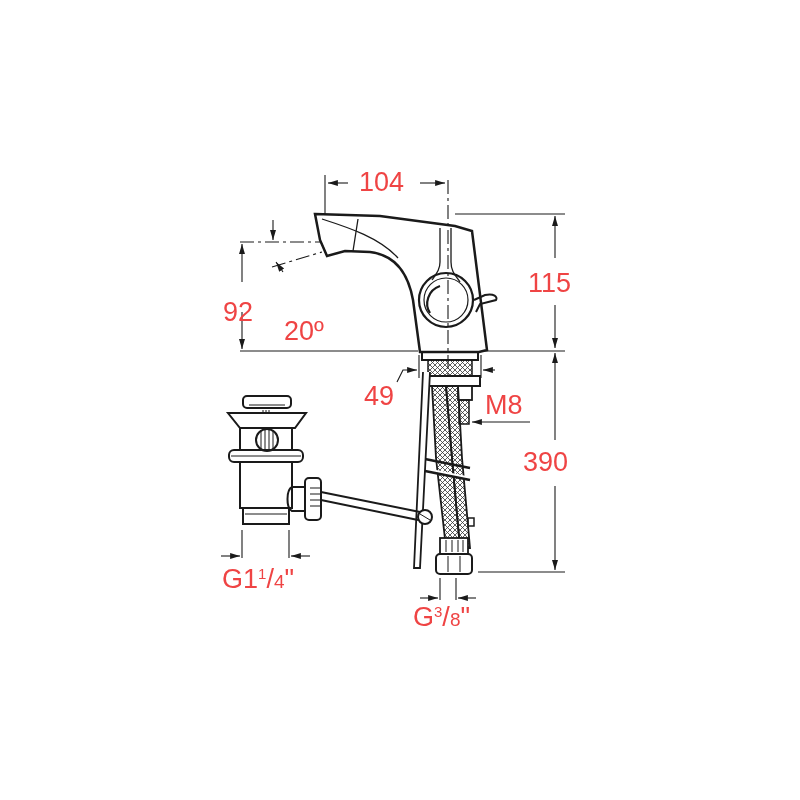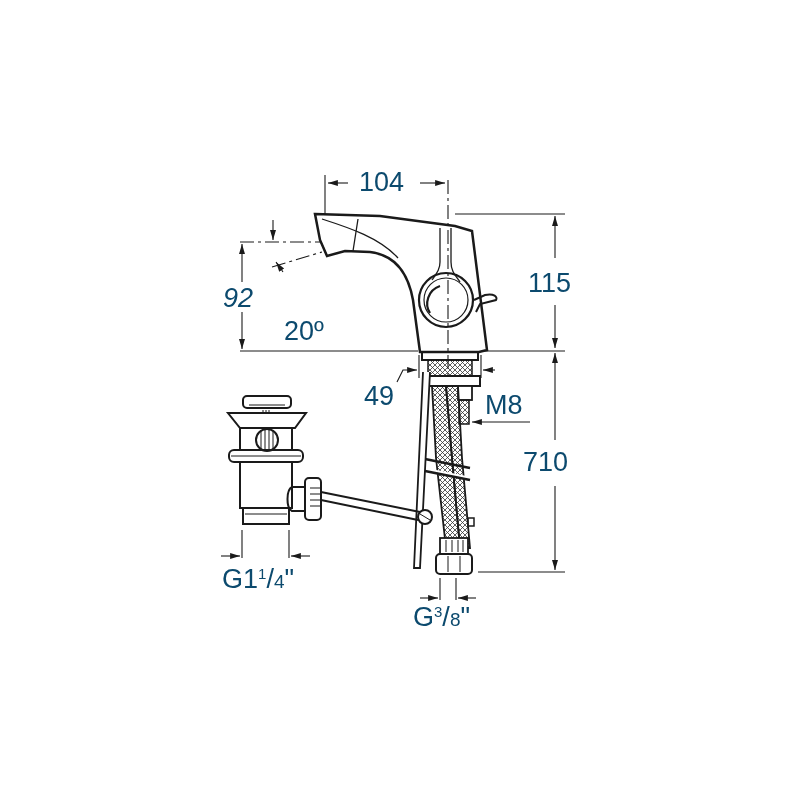--- a/index.html
+++ b/index.html
@@ -1,18 +1,18 @@
 <!DOCTYPE html>
 <html><head>
 <meta charset="utf-8">
 <style>
   html, body { margin: 0; padding: 0; background: #ffffff; }
   body { width: 800px; height: 800px; position: relative; overflow: hidden; }
   #drawing { position: absolute; left: 0; top: 0; width: 800px; height: 800px; }
-  .lbl { position: absolute; font-family: "Liberation Sans", sans-serif; color: #0c4a6e; font-size: 27px; line-height: 1; white-space: nowrap; }
+  .lbl { position: absolute; font-family: "Liberation Sans", sans-serif; color: #ef4444; font-size: 27px; line-height: 1; white-space: nowrap; }
   .sup { font-size: 15px; vertical-align: 9px; }
   .sub { font-size: 19px; }
 </style>
 </head>
 <body>
 
 <svg id="drawing" viewBox="0 0 800 800" xmlns="http://www.w3.org/2000/svg">
   <defs>
     <pattern id="mesh" width="5" height="5" patternUnits="userSpaceOnUse">
       <path d="M0 0 L5 5 M5 0 L0 5" stroke="#333" stroke-width="0.8"></path>
@@ -133,25 +133,25 @@
       <path d="M440 578 L440 600"></path>
       <path d="M456 578 L456 600"></path>
       <path d="M420 598 L438 598" marker-end="url(#arr)"></path>
       <path d="M476 598 L458 598" marker-end="url(#arr)"></path>
     </g>
   </g>
 </svg>
 
 <div class="lbl" style="left:359px; top:169px;">104</div>
 <div class="lbl" style="left:528px; top:270px;">115</div>
-<div class="lbl" style="left:223px; top:285px;font-style:italic;">92</div>
+<div class="lbl" style="left:223px; top:299px;">92</div>
 <div class="lbl" style="left:284px; top:274px;margin-top:44px;">20º</div>
 <div class="lbl" style="left:364px; top:383px;">49</div>
 <div class="lbl" style="left:485px; top:392px;text-align:right;">M8</div>
-<div class="lbl" style="left:523px; top:449px;">710</div>
+<div class="lbl" style="left:523px; top:449px;">390</div>
 
 <div class="lbl" style="left:222px; top:566px;">
   <span>G</span><span>1</span><span class="sup">1</span><span>/</span><span class="sub">4</span><span>"</span>
 </div>
 
 <div class="lbl" style="left:413px; top:604px;">
   <span>G</span><span class="sup">3</span><span>/</span><span class="sub">8</span><span>"</span>
 </div>
 
 </body></html>

